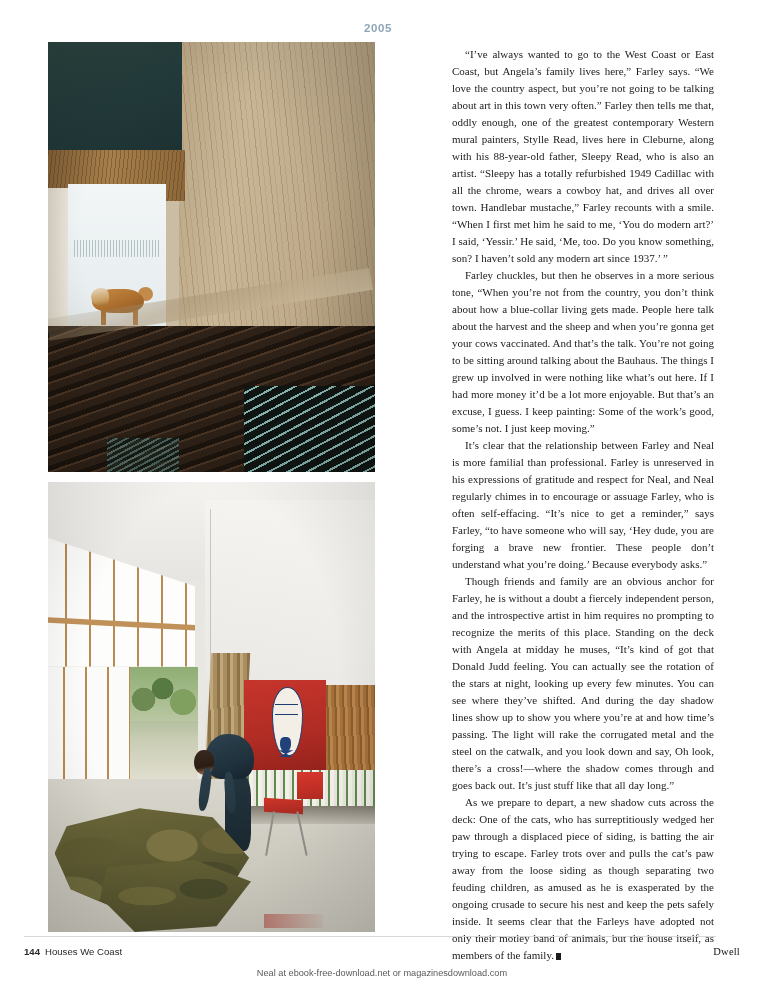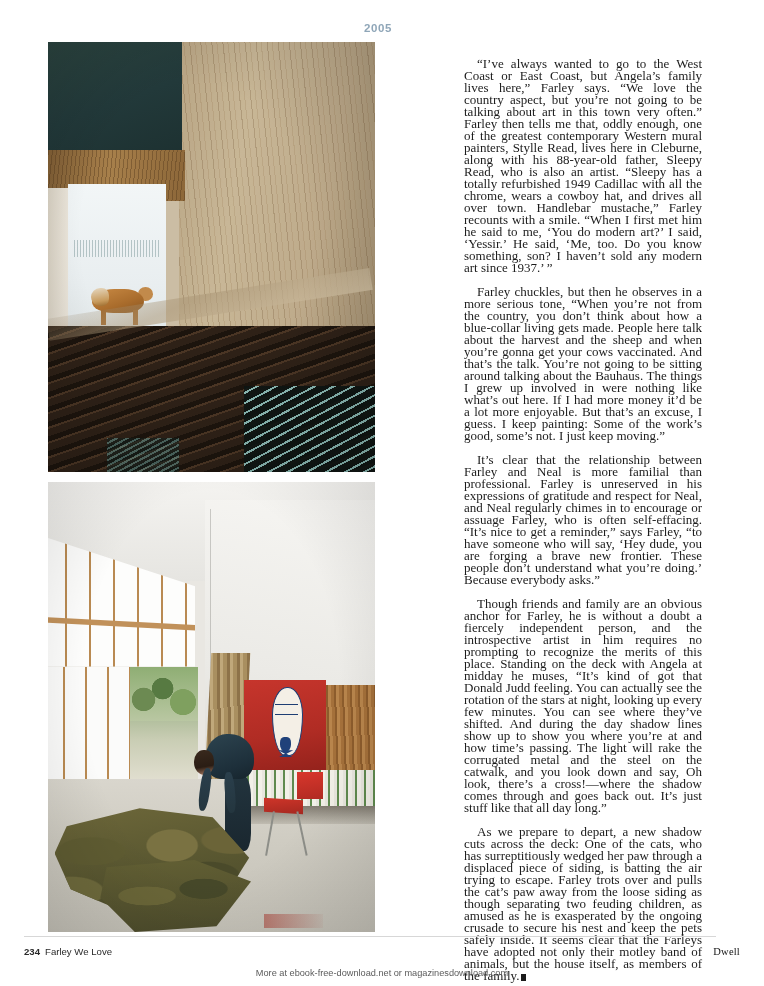--- a/index.html
+++ b/index.html
@@ -475,23 +475,23 @@
   }
 
   
   #text-column {
     position: absolute;
     left: 452px;
     top: 46px;
     width: 262px;
   }
   #text-column p {
-    margin: 12px;
-    font-size: 13px;
-    line-height: 12px;
+    margin: 0;
+    font-size: 11px;
+    line-height: 17px;
     text-align: justify;
     text-indent: 13px;
     hyphens: manual;
     color: #1b1b1b;
   }
   #text-column p.first { text-indent: 13px; }
 
   
   #footer-rule {
     position: absolute;
@@ -608,16 +608,16 @@
 <div id="text-column">
   <p class="first">“I’ve always wanted to go to the West Coast or East Coast, but Angela’s family lives here,” Farley says. “We love the country aspect, but you’re not going to be talking about art in this town very often.” Farley then tells me that, oddly enough, one of the greatest contemporary Western mural painters, Stylle Read, lives here in Cleburne, along with his 88-year-old father, Sleepy Read, who is also an artist. “Sleepy has a totally refurbished 1949 Cadillac with all the chrome, wears a cowboy hat, and drives all over town. Handlebar mustache,” Farley recounts with a smile. “When I first met him he said to me, ‘You do modern art?’ I said, ‘Yessir.’ He said, ‘Me, too. Do you know something, son? I haven’t sold any modern art since 1937.’ ”</p>
   <p>Farley chuckles, but then he observes in a more serious tone, “When you’re not from the country, you don’t think about how a blue-collar living gets made. People here talk about the harvest and the sheep and when you’re gonna get your cows vaccinated. And that’s the talk. You’re not going to be sitting around talking about the Bauhaus. The things I grew up involved in were nothing like what’s out here. If I had more money it’d be a lot more enjoyable. But that’s an excuse, I guess. I keep painting: Some of the work’s good, some’s not. I just keep moving.”</p>
   <p>It’s clear that the relationship between Farley and Neal is more familial than professional. Farley is unreserved in his expressions of gratitude and respect for Neal, and Neal regularly chimes in to encourage or assuage Farley, who is often self-effacing. “It’s nice to get a reminder,” says Farley, “to have someone who will say, ‘Hey dude, you are forging a brave new frontier. These people don’t understand what you’re doing.’ Because everybody asks.”</p>
   <p>Though friends and family are an obvious anchor for Farley, he is without a doubt a fiercely independent person, and the introspective artist in him requires no prompting to recognize the merits of this place. Standing on the deck with Angela at midday he muses, “It’s kind of got that Donald Judd feeling. You can actually see the rotation of the stars at night, looking up every few minutes. You can see where they’ve shifted. And during the day shadow lines show up to show you where you’re at and how time’s passing. The light will rake the corrugated metal and the steel on the catwalk, and you look down and say, Oh look, there’s a cross!—where the shadow comes through and goes back out. It’s just stuff like that all day long.”</p>
   <p><span>As we prepare to depart, a new shadow cuts across the deck: One of the cats, who has surreptitiously wedged her paw through a displaced piece of siding, is batting the air trying to escape. Farley trots over and pulls the cat’s paw away from the loose siding as though separating two feuding children, as amused as he is exasperated by the ongoing crusade to secure his nest and keep the pets safely inside. It seems clear that the Farleys have adopted not only their motley band of animals, but the house itself, as members of the family.</span><span class="endmark"></span></p>
 </div>
 
 <div id="footer-rule"></div>
 <div id="footer-left">
-  <span class="folio">234</span><span>Farley We Love</span>
+  <span class="folio">144</span><span>Houses We Coast</span>
 </div>
 <div id="footer-right">Dwell</div>
-<div id="watermark">More at ebook-free-download.net or magazinesdownload.com</div>
+<div id="watermark">Neal at ebook-free-download.net or magazinesdownload.com</div>
 
 </body></html>

